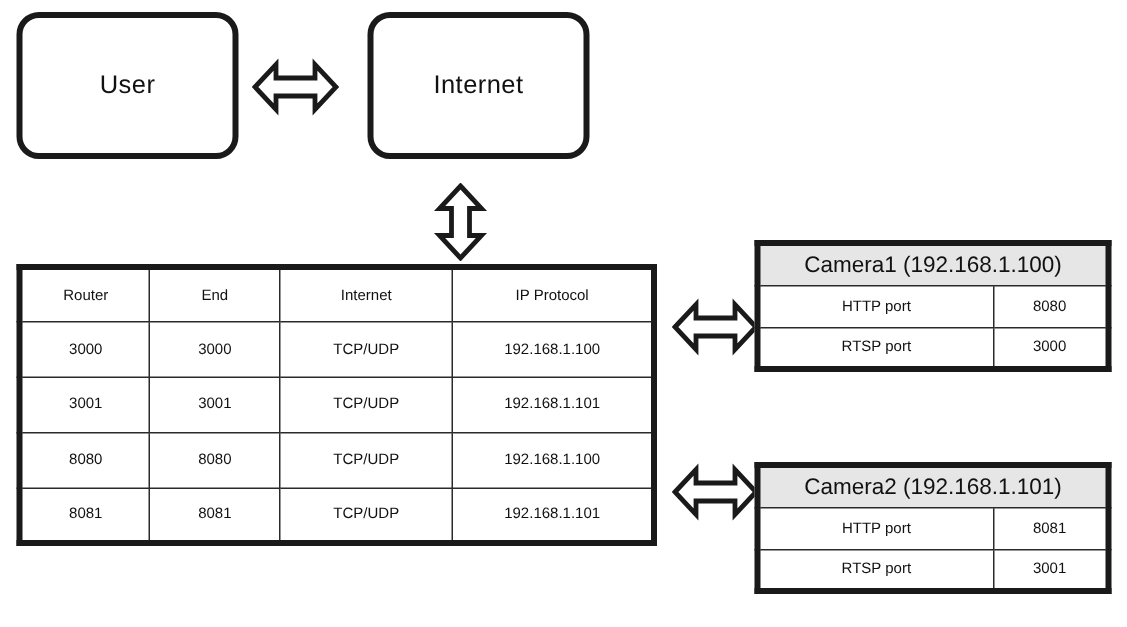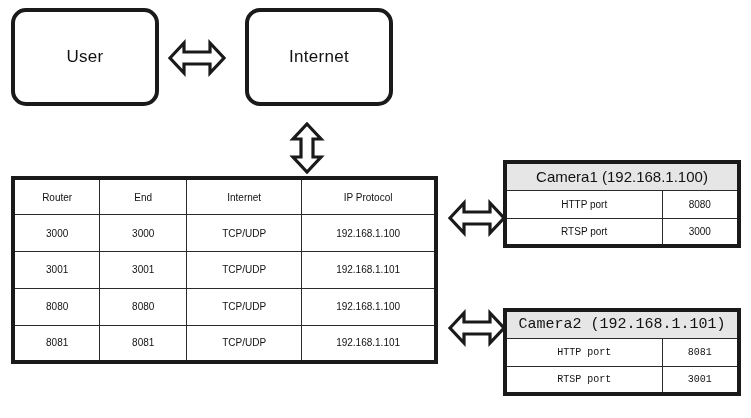--- a/index.html
+++ b/index.html
@@ -90,21 +90,21 @@
   #router-table col.c-ip    { width: 133px; }
 
   
   .camera-table {
     left: 503px;
     width: 238px;
     height: 88px;
   }
   .camera-table tr { height: 28px; }
   #camera1-table { top: 160px; padding-left: 28px; }
-  #camera2-table { top: 308px; font-family: Liberation Mono, monospace; }
+  #camera2-table { top: 308px; }
   .camera-table col.c-label { width: 157px; }
   .camera-table col.c-value { width: 77px; }
 </style>
 </head>
 <body>
 
 <div id="canvas">
 
   <div class="node-box" id="user-box">
     <span class="node-label">User</span>

